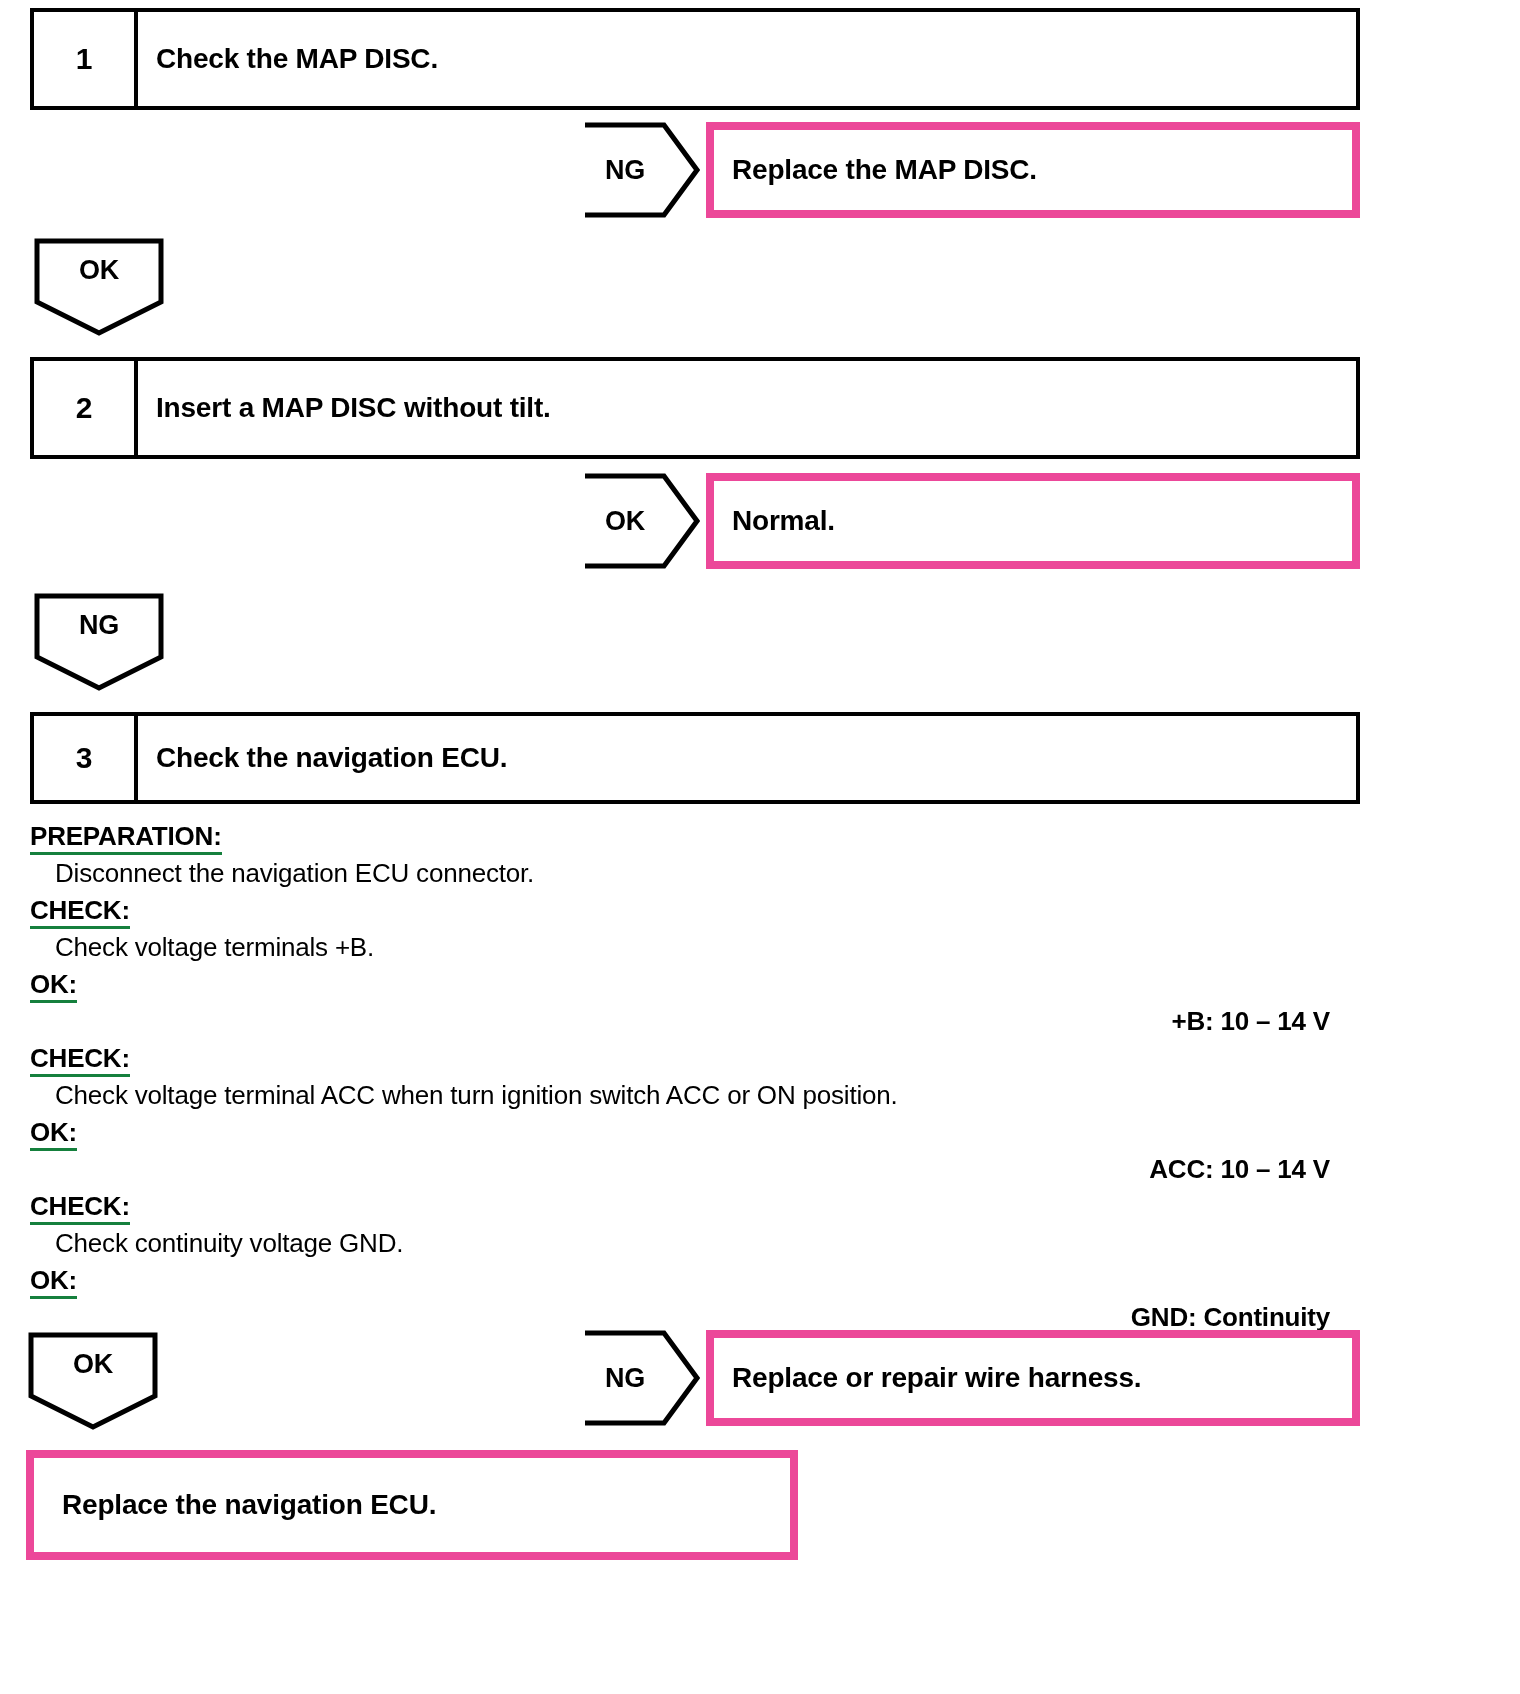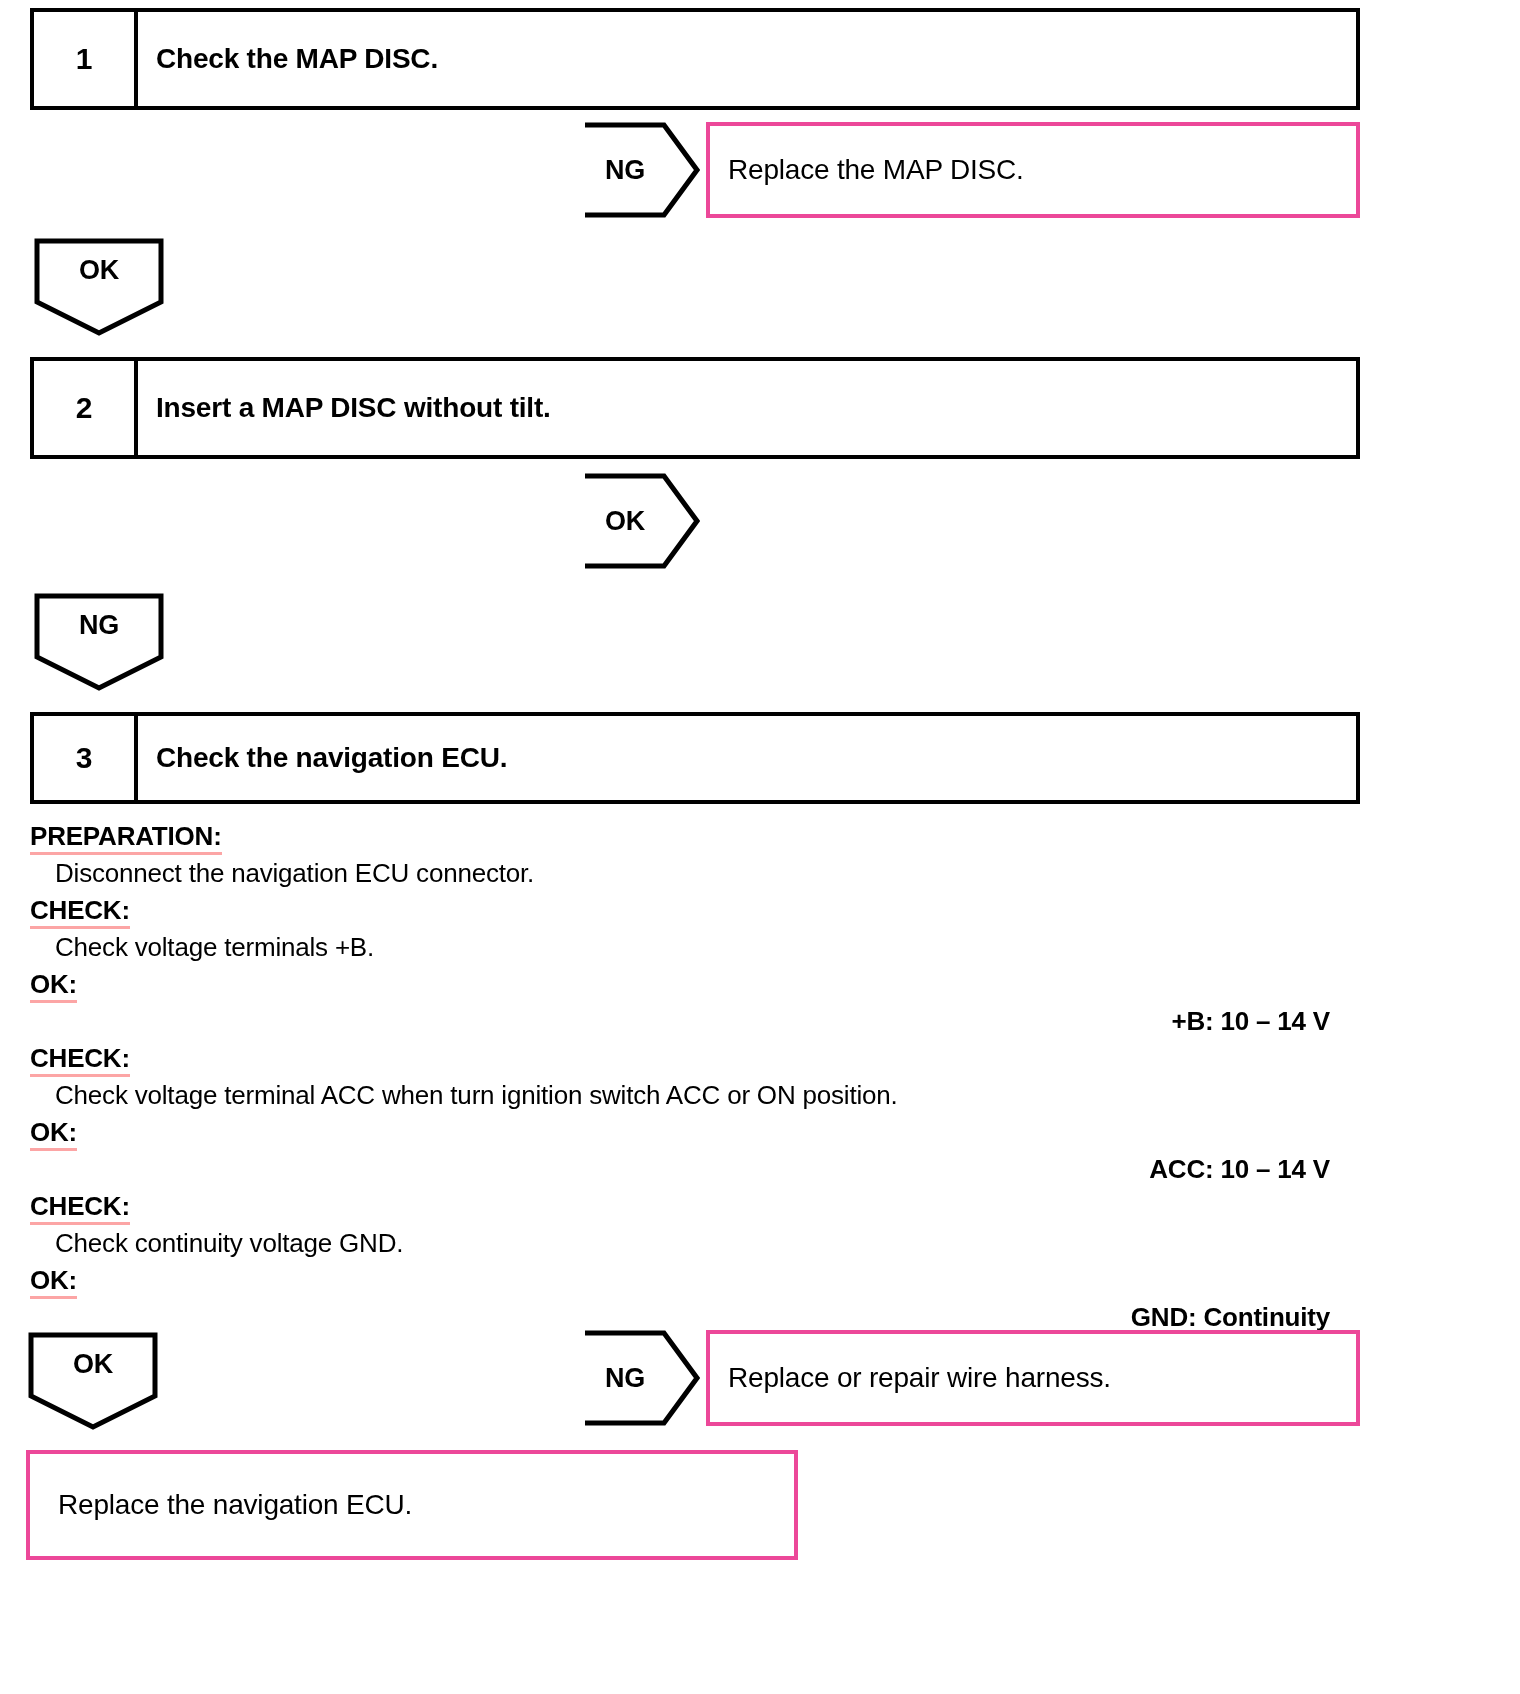--- a/index.html
+++ b/index.html
@@ -50,26 +50,26 @@
     padding-left: 18px;
     font-weight: bold;
     font-size: 28px;
     letter-spacing: -0.2px;
     text-align: center;
   }
 
   
   .result-box {
     position: absolute;
-    border: 4px solid #ec4899;
+    border: 8px solid #ec4899;
     box-sizing: border-box;
     display: flex;
     align-items: center;
     padding-left: 18px;
-    font-weight: normal;
+    font-weight: bold;
     font-size: 28px;
     letter-spacing: -0.2px;
     background: #fff;
   }
 
   
   .chev-right {
     position: absolute;
     width: 118px;
     height: 96px;
@@ -132,21 +132,21 @@
   .proc-line {
     font-size: 26px;
     line-height: 37px;
     white-space: nowrap;
     letter-spacing: -0.2px;
   }
   .proc-line.head {
     font-weight: bold;
   }
   .proc-line.head span.u {
-    border-bottom: 3px solid #fca5a5;
+    border-bottom: 3px solid #15803d;
     padding-bottom: 1px;
   }
   .proc-line.body {
     font-weight: normal;
     margin-left: 25px;
   }
   .proc-line.value {
     font-weight: bold;
     padding-left: 72px;
     text-align: right;
@@ -182,20 +182,23 @@
   <div class="step-box" style="left:30px; top:357px; width:1330px; height:102px;">
     <div class="step-num">2</div>
     <div class="step-text">Insert a MAP DISC without tilt.</div>
   </div>
 
   <div class="chev-right" style="left:582px; top:473px; width:118px; height:96px;">
     <svg viewBox="0 0 118 96" preserveAspectRatio="none" aria-hidden="true">
       <path d="M 3 3 L 82 3 L 115 48 L 82 93 L 3 93" fill="none" stroke="#000" stroke-width="5" stroke-linejoin="miter"></path>
     </svg>
     <div class="lbl">OK</div>
+  </div>
+  <div class="result-box" style="left:706px; top:473px; width:654px; height:96px;">
+    <span>Normal.</span>
   </div>
 
   <div class="chev-down" style="left:34px; top:593px; width:130px; height:98px;">
     <svg viewBox="0 0 130 98" preserveAspectRatio="none" aria-hidden="true">
       <path d="M 3 3 L 127 3 L 127 64 L 65 95 L 3 64 Z" fill="none" stroke="#000" stroke-width="5" stroke-linejoin="miter"></path>
     </svg>
     <div class="lbl">NG</div>
   </div>
 
   <div class="step-box" style="left:30px; top:712px; width:1330px; height:92px;">

